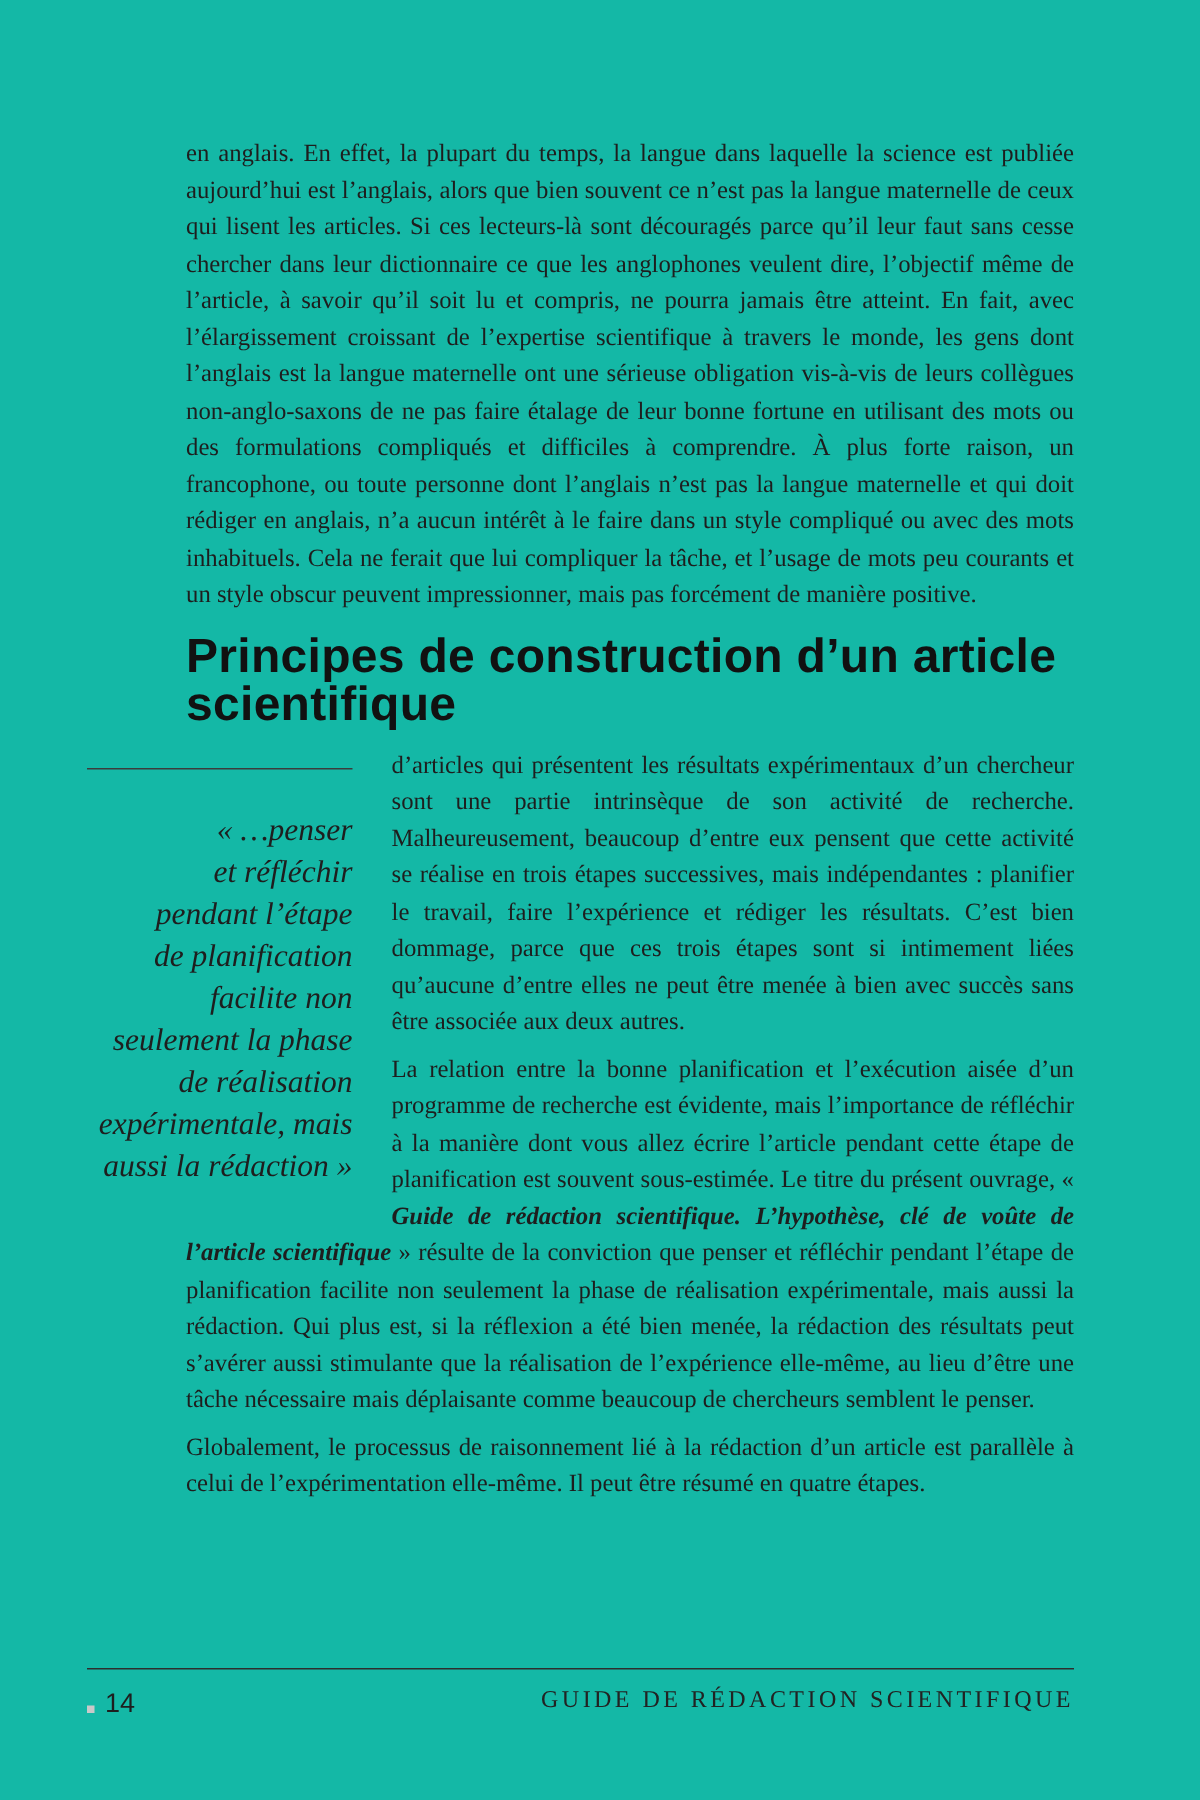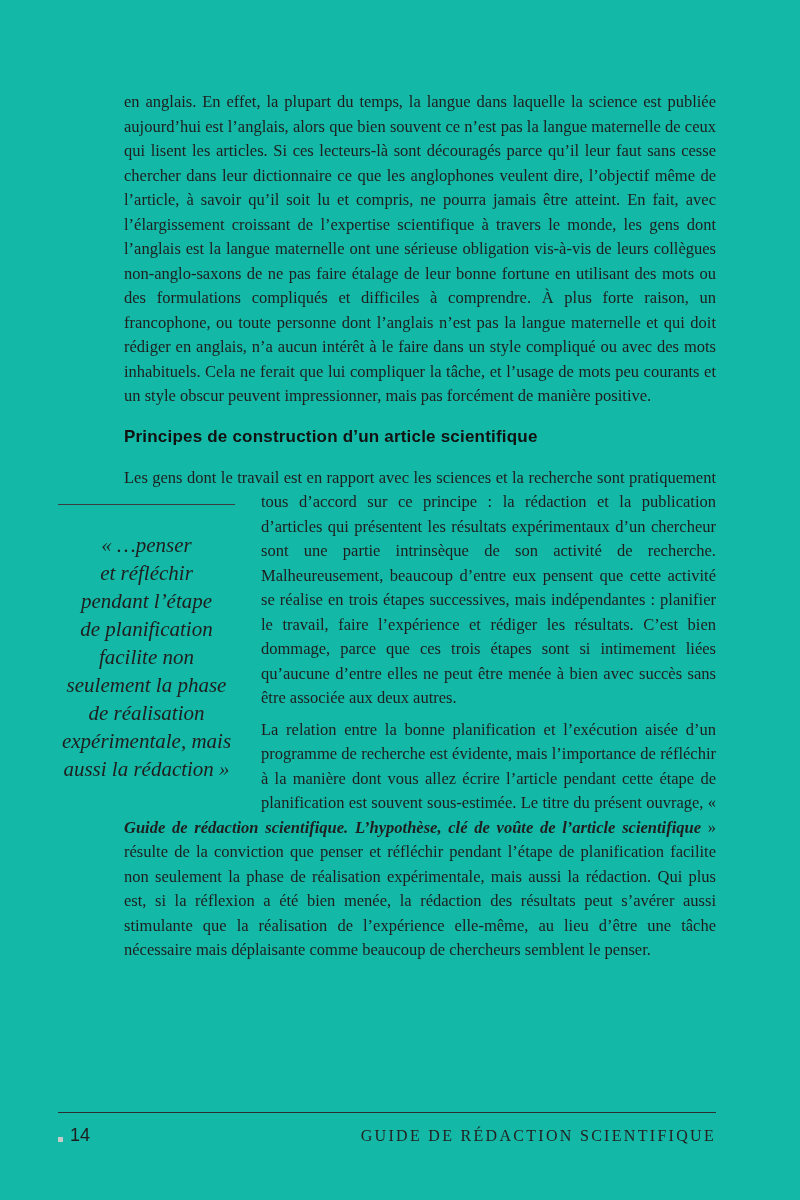--- a/index.html
+++ b/index.html
@@ -21,21 +21,21 @@
   }
   .body-p {
     margin: 0 0 7px 0;
     font-size: 16.5px;
     line-height: 24.5px;
     text-align: justify;
     text-justify: inter-word;
   }
   .heading {
     font-family: "Liberation Sans", sans-serif;
-    font-size: 17px;
+    font-size: 32px;
     font-weight: 700;
     line-height: 32px;
     letter-spacing: 0.2px;
     color: #111111;
     margin: 12px 0 13px 0;
   }
   
   .pullquote {
     display: block;
     float: left;
@@ -49,40 +49,40 @@
     display: block;
     height: 0;
     border-top: 1.5px solid #3c3c3c;
     margin-bottom: 26px;
   }
   .pq-text {
     display: block;
     font-style: italic;
     font-size: 21px;
     line-height: 28px;
-    text-align: center;
+    text-align: right;
     white-space: pre-line;
     color: #1e1e1e;
   }
   .book-title-italic { font-style: italic; font-weight: bold; }
   .footer {
     position: absolute;
     left: 58px;
     top: 1112px;
     width: 658px;
   }
   .footer-rule {
     height: 0;
     border-top: 1.5px solid #2e2e2e;
   }
   .footer-row {
     margin-top: 12px;
     display: flex;
     justify-content: space-between;
-    align-items: center;
+    align-items: flex-start;
   }
   .pageno-wrap { display: inline-flex; align-items: center; }
   .pageno-dot {
     display: inline-block;
     width: 5px;
     height: 5px;
     background: #c9c9c9;
     margin-right: 7px;
     margin-top: 8px;
   }
@@ -102,38 +102,39 @@
 
 <div class="page">
   <div class="content">
 
     <p class="body-p">en anglais. En effet, la plupart du temps, la langue dans laquelle la science est publiée aujourd’hui est l’anglais, alors que bien souvent ce n’est pas la langue maternelle de ceux qui lisent les articles. Si ces lecteurs-là sont découragés parce qu’il leur faut sans cesse chercher dans leur dictionnaire ce que les anglophones veulent dire, l’objectif même de l’article, à savoir qu’il soit lu et compris, ne pourra jamais être atteint. En fait, avec l’élargissement croissant de l’expertise scientifique à travers le monde, les gens dont l’anglais est la langue maternelle ont une sérieuse obligation vis-à-vis de leurs collègues non-anglo-saxons de ne pas faire étalage de leur bonne fortune en utilisant des mots ou des formulations compliqués et difficiles à comprendre. À plus forte raison, un francophone, ou toute personne dont l’anglais n’est pas la langue maternelle et qui doit rédiger en anglais, n’a aucun intérêt à le faire dans un style compliqué ou avec des mots inhabituels. Cela ne ferait que lui compliquer la tâche, et l’usage de mots peu courants et un style obscur peuvent impressionner, mais pas forcément de manière positive.</p>
 
 
     <h1 class="heading">Principes de construction d’un article scientifique</h1>
 
     <p class="body-p">
-      <span>Les gens dont le travail est en rapport avec les sciences et la recherche sont pratiquement tous d’accord sur ce principe : la rédaction et la publication </span><span class="pullquote">
+      <span class="pullquote">
           <span class="pq-rule"></span>
           <span class="pq-text">« …penser
 et réfléchir
 pendant l’étape
 de planification
 facilite non
 seulement la phase
 de réalisation
 expérimentale, mais
 aussi la rédaction »</span>
         </span><span>d’articles qui présentent les résultats expérimentaux d’un chercheur sont une partie intrinsèque de son activité de recherche. Malheureusement, beaucoup d’entre eux pensent que cette activité se réalise en trois étapes successives, mais indépendantes : planifier le travail, faire l’expérience et rédiger les résultats. C’est bien dommage, parce que ces trois étapes sont si intimement liées qu’aucune d’entre elles ne peut être menée à bien avec succès sans être associée aux deux autres.</span>
     </p>
 
     <p class="body-p">
       <span>La relation entre la bonne planification et l’exécution aisée d’un programme de recherche est évidente, mais l’importance de réfléchir à la manière dont vous allez écrire l’article pendant cette étape de planification est souvent sous-estimée. Le titre du présent ouvrage, « </span><span class="book-title-italic">Guide de rédaction scientifique. L’hypothèse, clé de voûte de l’article scientifique</span><span> » résulte de la conviction que penser et réfléchir pendant l’étape de planification facilite non seulement la phase de réalisation expérimentale, mais aussi la rédaction. Qui plus est, si la réflexion a été bien menée, la rédaction des résultats peut s’avérer aussi stimulante que la réalisation de l’expérience elle-même, au lieu d’être une tâche nécessaire mais déplaisante comme beaucoup de chercheurs semblent le penser.</span>
     </p>
 
+    <p class="body-p">Globalement, le processus de raisonnement lié à la rédaction d’un article est parallèle à celui de l’expérimentation elle-même. Il peut être résumé en quatre étapes.</p>
 
   </div>
 
   <div class="footer">
     <div class="footer-rule"></div>
     <div class="footer-row">
       <span class="pageno-wrap">
         <span class="pageno-dot"></span>
         <span class="pageno">14</span>
       </span>

